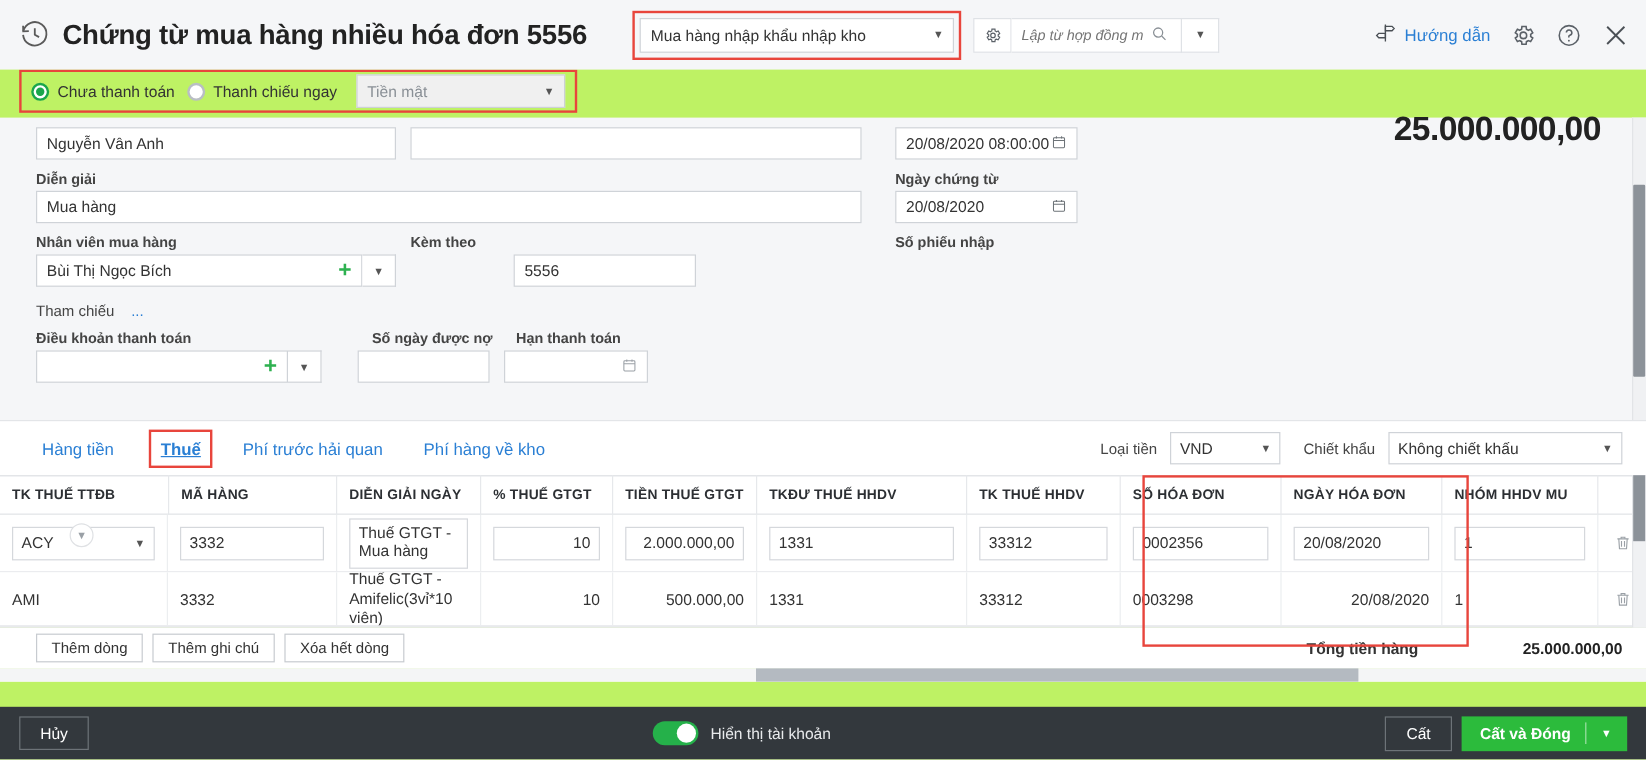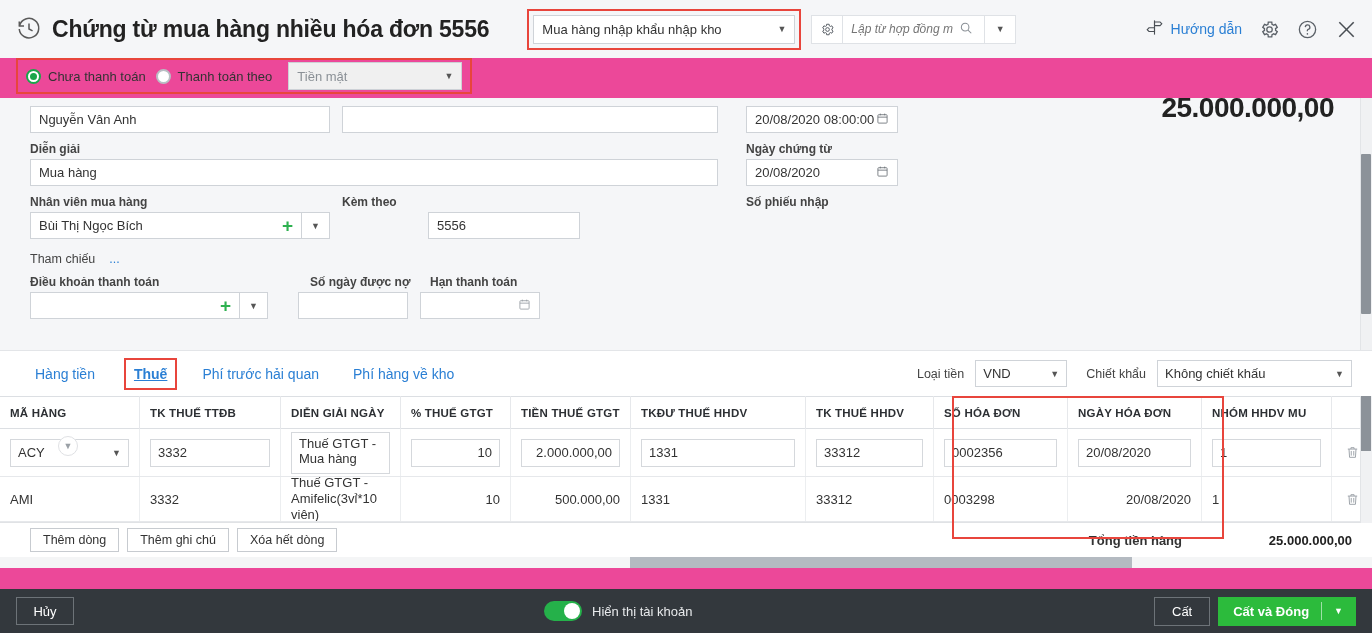--- a/index.html
+++ b/index.html
@@ -6,21 +6,21 @@
   html, body { margin:0; padding:0; }
   body {
     width:1372px; height:633px;
     font-family:"Liberation Sans", sans-serif;
     background:#ffffff;
     color:#333;
     font-size:13px;
     overflow:hidden;
     position:relative;
   }
-  .app { width:1372px; height:633px; position:relative; background:#ec4899; }
+  .app { width:1372px; height:633px; position:relative; background:#bef264; }
 
   
   .header {
     height:58px; background:#f5f6f8;
     display:flex; align-items:center; padding:0 14px 0 16px;
     position:relative;
   }
   .hdr-clock { width:26px; height:26px; margin-right:10px; flex:none; color:#5a5a5a; }
   .title {
     font-size:23px; font-weight:bold; color:#222;
@@ -295,21 +295,21 @@
   </div>
 
   <div class="payrow-wrap">
     <div class="payrow redbox">
       <div class="radio-item">
         <span class="radio on"></span>
         <span>Chưa thanh toán</span>
       </div>
       <div class="radio-item">
         <span class="radio"></span>
-        <span>Thanh toán theo</span>
+        <span>Thanh chiếu ngay</span>
       </div>
       <div class="sel-cash">
         <span>Tiền mật</span>
         <span class="caret">▼</span>
       </div>
     </div>
   </div>
 
   <div class="body-scroll">
     <div class="form">
@@ -436,22 +436,22 @@
     </div>
   </div>
 
   <div class="tbl">
 
     <div class="redbox" style="position:absolute; left:952px; top:0; width:272px; height:143px; pointer-events:none; z-index:6;"></div>
 
     <div class="expander">▼</div>
 
     <div class="thead">
+      <div class="th" style="width:141px;">TK THUẾ TTĐB</div>
       <div class="th" style="width:140px;">MÃ HÀNG</div>
-      <div class="th" style="width:141px;">TK THUẾ TTĐB</div>
       <div class="th" style="width:120px;">DIỄN GIẢI NGÀY</div>
       <div class="th" style="width:110px;">% THUẾ GTGT</div>
       <div class="th" style="width:120px;">TIỀN THUẾ GTGT</div>
       <div class="th" style="width:175px;">TKĐƯ THUẾ HHDV</div>
       <div class="th" style="width:128px;">TK THUẾ HHDV</div>
       <div class="th" style="width:134px;">SỐ HÓA ĐƠN</div>
       <div class="th" style="width:134px;">NGÀY HÓA ĐƠN</div>
       <div class="th" style="width:130px;text-align:center;">NHÓM HHDV MU</div>
       <div class="th" style="width:40px; border-right:none;"></div>
     </div>

